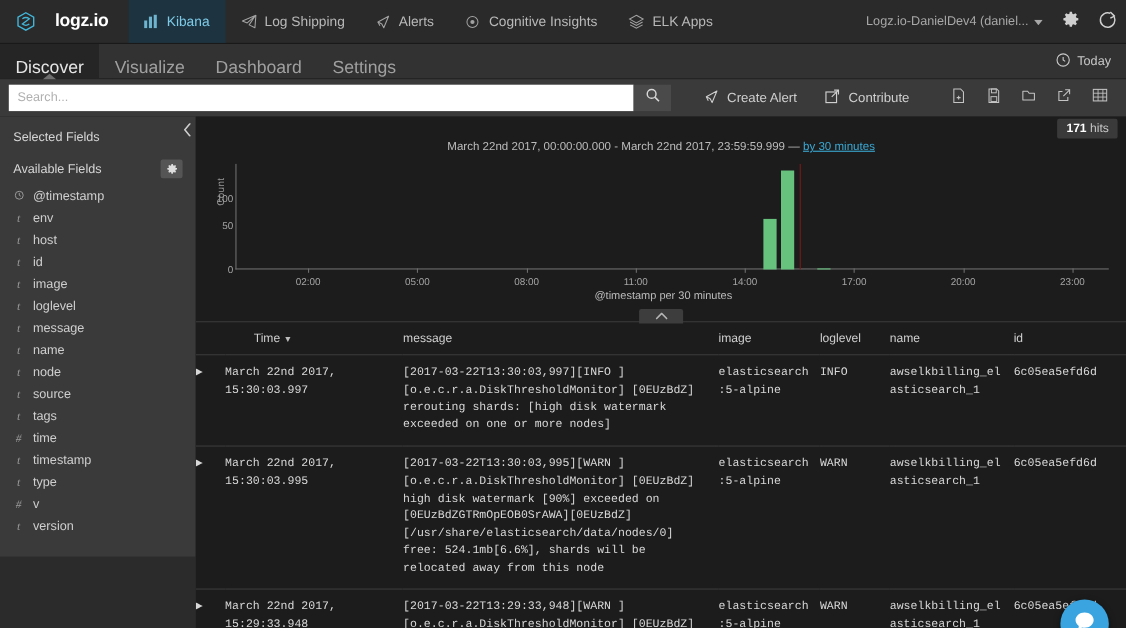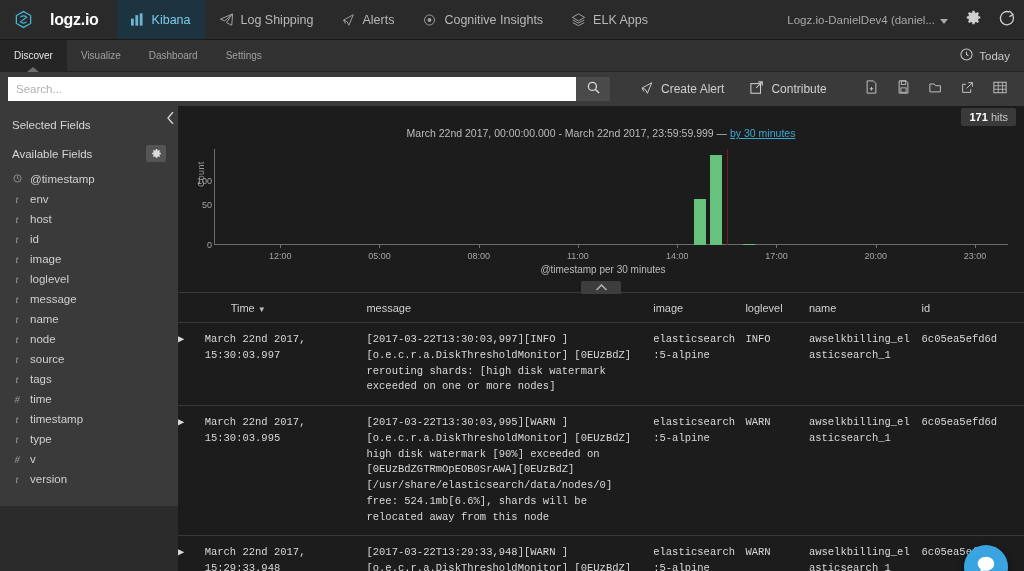--- a/index.html
+++ b/index.html
@@ -39,22 +39,22 @@
     width: 34px; color: #cfcfcf; cursor: pointer;
   }
 
   
   .subnav {
     height: 32px; background: #323232;
     display: flex; align-items: stretch;
     border-bottom: 1px solid #232323;
   }
   .tab {
-    display: flex; align-items: center; padding: 0 14px;
-    font-size: 10px; color: #a0a0a0; cursor: pointer; position: relative;
+    display: flex; align-items: flex-end; padding: 0 14px;
+    font-size: 16px; color: #a0a0a0; cursor: pointer; position: relative;
   }
   .tab.active { background: #252525; color: #e6e6e6; }
   .tab.active::after {
     content: ""; position: absolute; left: 50%; bottom: -1px;
     transform: translateX(-50%);
     border-left: 6px solid transparent; border-right: 6px solid transparent;
     border-bottom: 5px solid #6e6e6e;
   }
   .subnav-spacer { flex: 1; }
   .today {
@@ -521,21 +521,21 @@
 
         <div class="plot" id="plot">
           <div class="ylabel">Count</div>
           <div class="axis-v"></div>
           <div class="axis-h"></div>
           <div class="xlabel">@timestamp per 30 minutes</div>
         <div class="ytick" style="top: 96px;">0</div>
             <div class="ytick" style="top: 56px;">50</div>
             <div class="ytick" style="top: 32px;">100</div>
             <div class="tickmark" style="left: 82.1667px;"></div>
-            <div class="xtick" style="left: 82.1667px;">12:00</div>
+            <div class="xtick" style="left: 82.1667px;">02:00</div>
             <div class="tickmark" style="left: 181.417px;"></div>
             <div class="xtick" style="left: 181.417px;">05:00</div>
             <div class="tickmark" style="left: 280.667px;"></div>
             <div class="xtick" style="left: 280.667px;">08:00</div>
             <div class="tickmark" style="left: 379.917px;"></div>
             <div class="xtick" style="left: 379.917px;">11:00</div>
             <div class="tickmark" style="left: 479.167px;"></div>
             <div class="xtick" style="left: 479.167px;">14:00</div>
             <div class="tickmark" style="left: 578.417px;"></div>
             <div class="xtick" style="left: 578.417px;">17:00</div>

